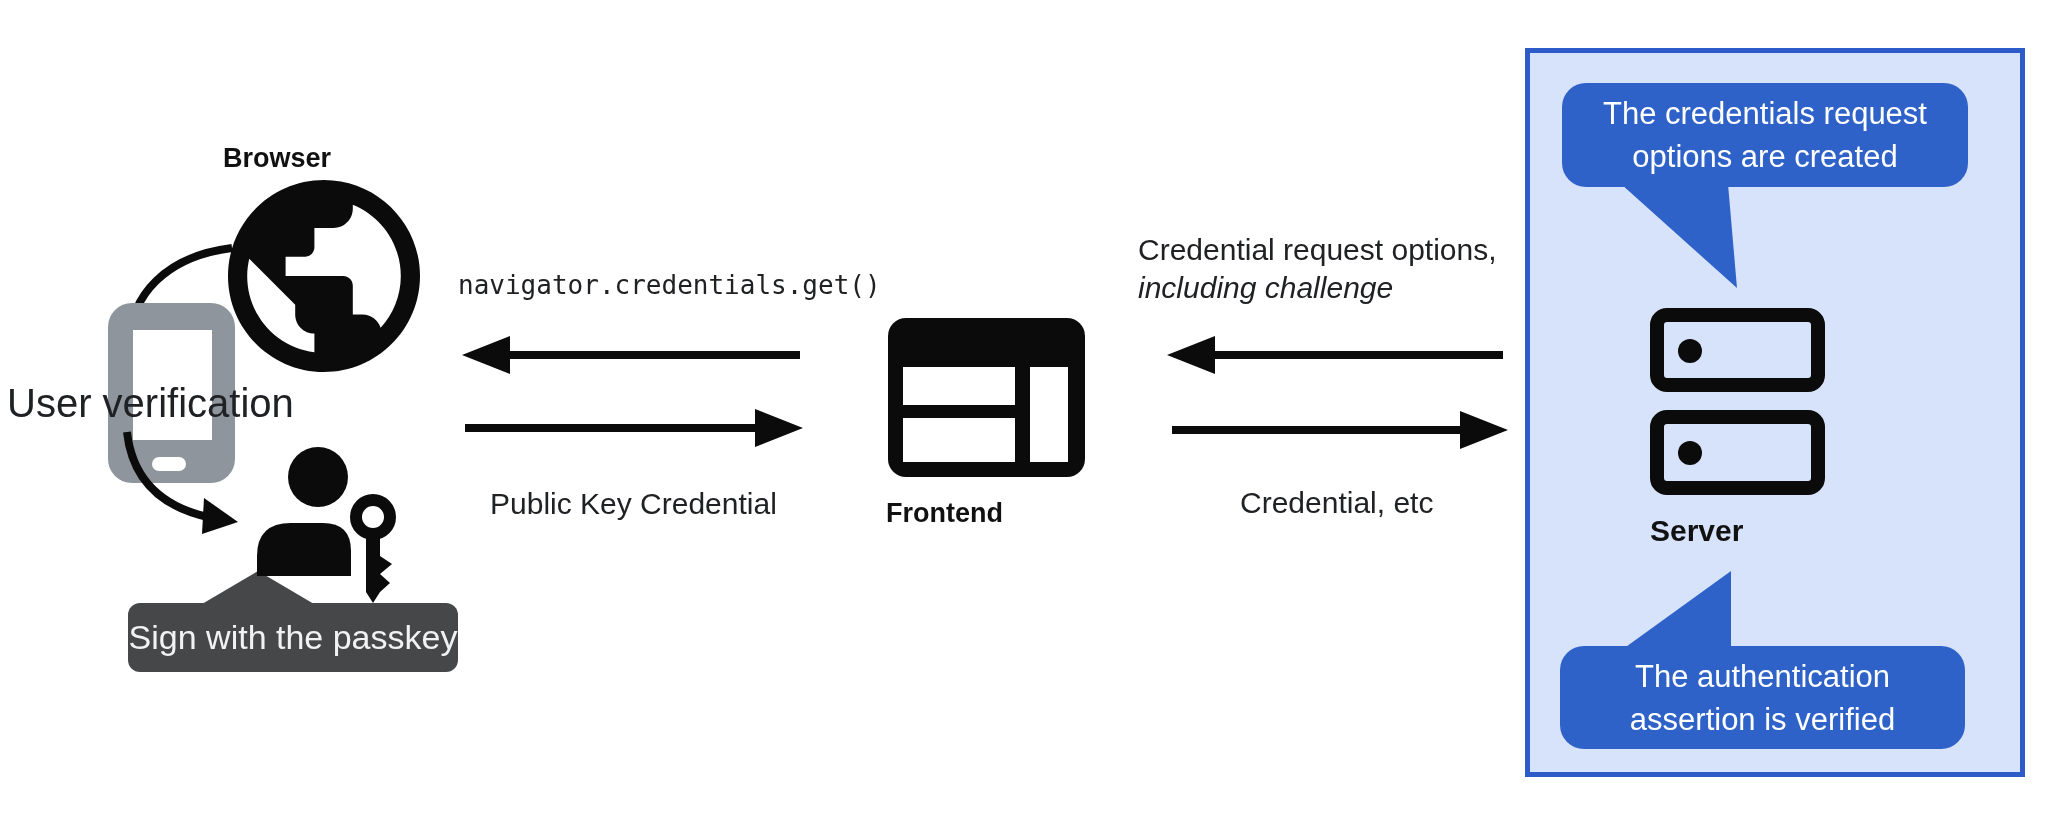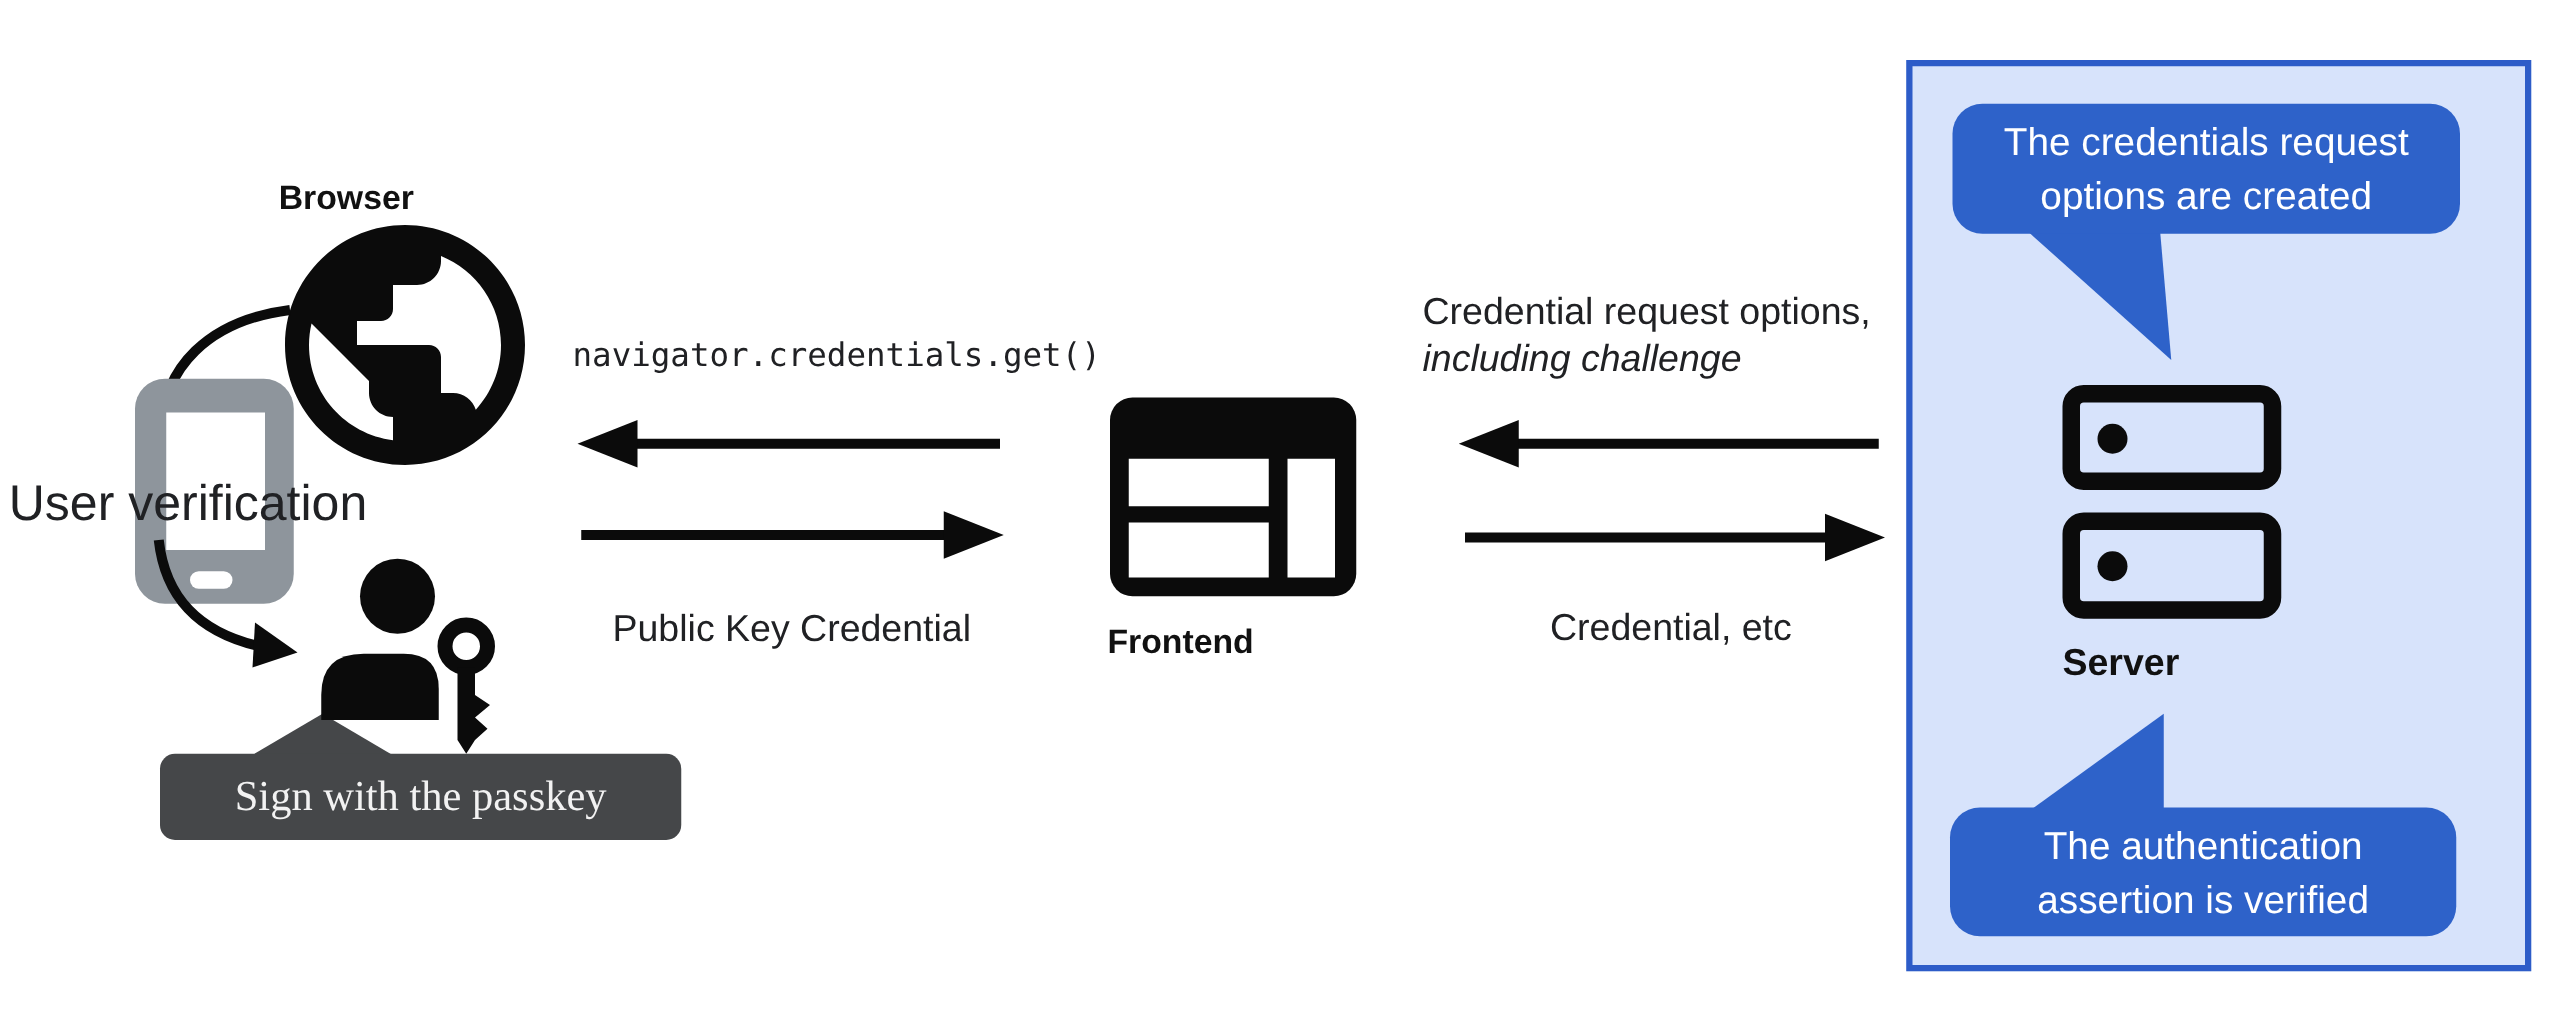--- a/index.html
+++ b/index.html
@@ -101,21 +101,21 @@
       <circle cx="1690" cy="351" r="12" fill="#0b0b0b"></circle>
       <rect x="1657" y="417" width="161" height="71" rx="10" fill="#d7e3fb" stroke="#0b0b0b" stroke-width="14"></rect>
       <circle cx="1690" cy="453" r="12" fill="#0b0b0b"></circle>
     </g>
   </svg>
 
   <div class="txt label-bold" style="left:223px; top:143px; width:200px;">Browser</div>
 
   <div class="txt note" style="left:7px; top:381px; font-size:40px;">User verification</div>
 
-  <div class="tooltip" style="left:128px; top:603px; width:417px; height:69px;font-family:Liberation Serif, serif;">
+  <div class="tooltip" style="left:128px; top:603px; width:330px; height:69px;">
     <span>Sign with the passkey</span>
   </div>
 
   <div class="txt mono" style="left:458px; top:270px;">navigator.credentials.get()</div>
 
   <div class="txt note" style="left:490px; top:487px;">Public Key Credential</div>
 
   <div class="txt label-bold" style="left:886px; top:498px; width:200px;">Frontend</div>
 
   <div class="txt note" style="left:1138px; top:231px; line-height:38px;">

